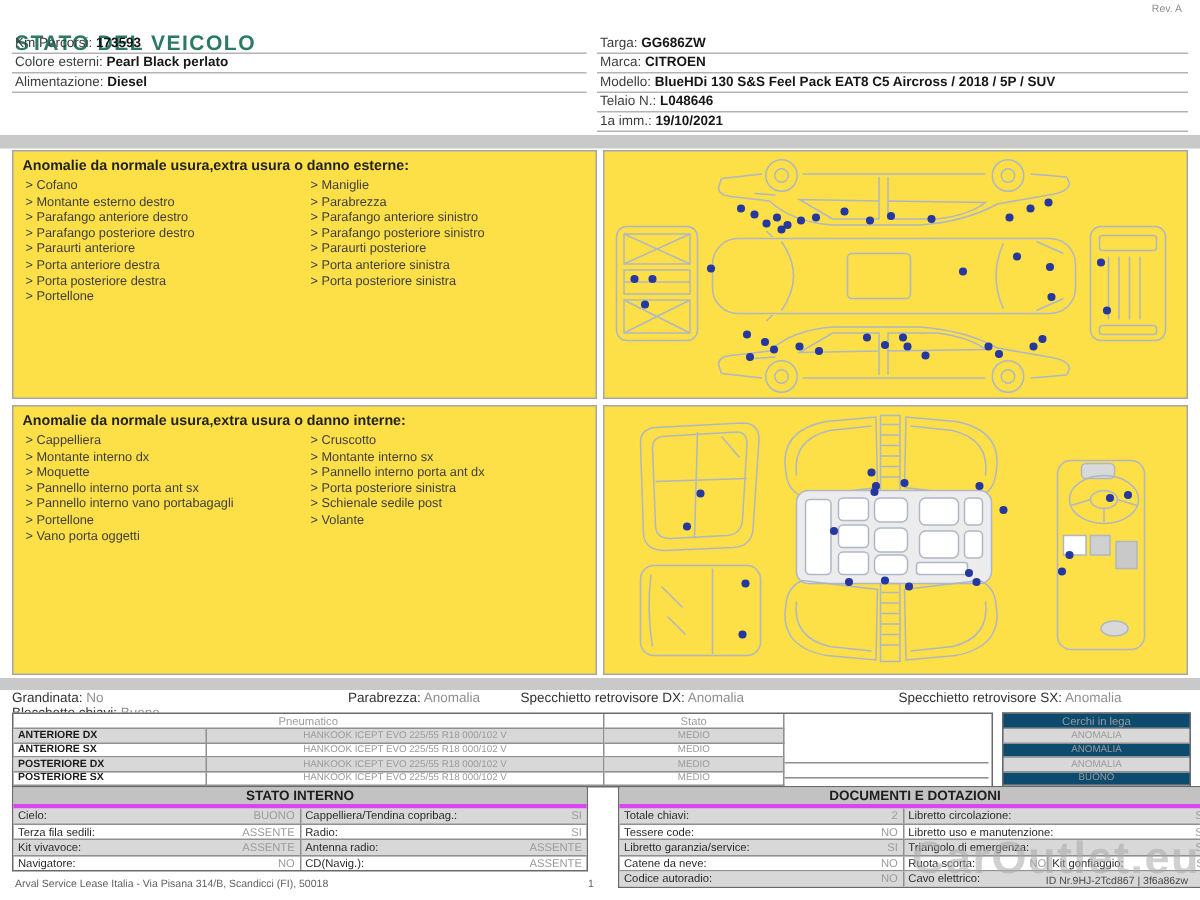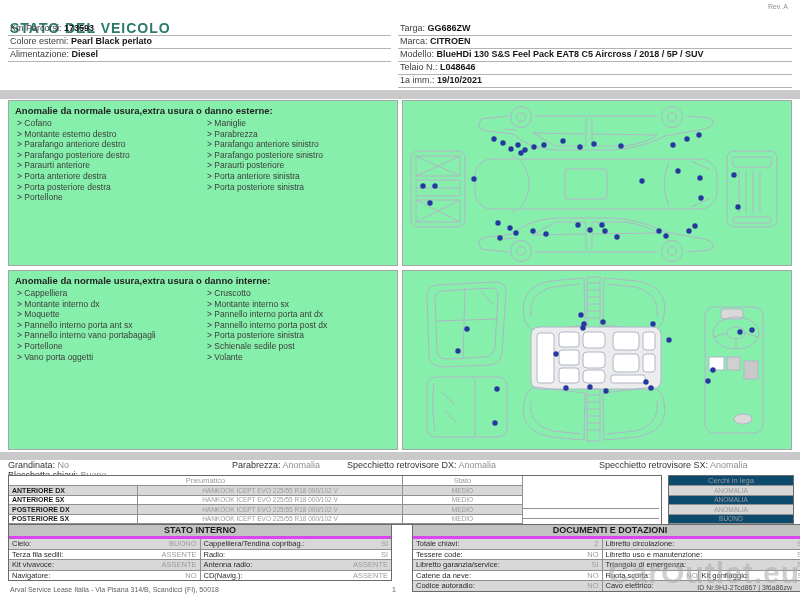--- a/index.html
+++ b/index.html
@@ -16,21 +16,21 @@
   #info-left{left:8px;width:383px;}
   #info-right{left:398px;width:394px;}
   .info-row{border-bottom:1px solid #b3b3b3;font-size:9px;line-height:11px;padding:0 2px 1px 2px;}
   .info-row .lbl{color:#3d3d3d;}
   .info-row b{color:#161616;}
   
   .band{left:0;width:800px;background:#c9c9c9;}
   #band1{top:90px;height:9px;}
   #band2{top:452px;height:8px;}
   
-  .panel{border:1px solid #a6a6a6;background:#86efac;}
+  .panel{border:1px solid #a6a6a6;background:#fde047;}
   #ext-list{left:8px;top:100px;width:388px;height:164px;}
   #int-list{left:8px;top:270px;width:388px;height:178px;}
   #ext-diag{left:402px;top:100px;width:388px;height:164px;}
   #int-diag{left:402px;top:270px;width:388px;height:178px;}
   .panel-heading{margin:4px 6px 2px 6px;font-size:9.5px;font-weight:bold;color:#222;}
   .cols{display:flex;margin:1px 0 0 8px;}
   .col{width:192px;font-size:8.5px;line-height:10.6px;color:#3d3d3d;}
   .anom-item::before{content:"> ";}
   svg{display:block;}
   .dot{fill:#26379f;}
@@ -228,21 +228,20 @@
         <div class="anom-item">Moquette</div>
         <div class="anom-item">Pannello interno porta ant sx</div>
         <div class="anom-item">Pannello interno vano portabagagli</div>
         <div class="anom-item">Portellone</div>
         <div class="anom-item">Vano porta oggetti</div>
       </div>
     <div class="col">
         <div class="anom-item">Cruscotto</div>
         <div class="anom-item">Montante interno sx</div>
         <div class="anom-item">Pannello interno porta ant dx</div>
-        <div class="anom-item">Pannello interno porta post dx</div>
         <div class="anom-item">Porta posteriore sinistra</div>
         <div class="anom-item">Schienale sedile post</div>
         <div class="anom-item">Volante</div>
       </div>
   </div>
 </div>
 
 <div class="abs panel" id="int-diag">
   <svg viewBox="0 0 386 176" width="386" height="176">
 

